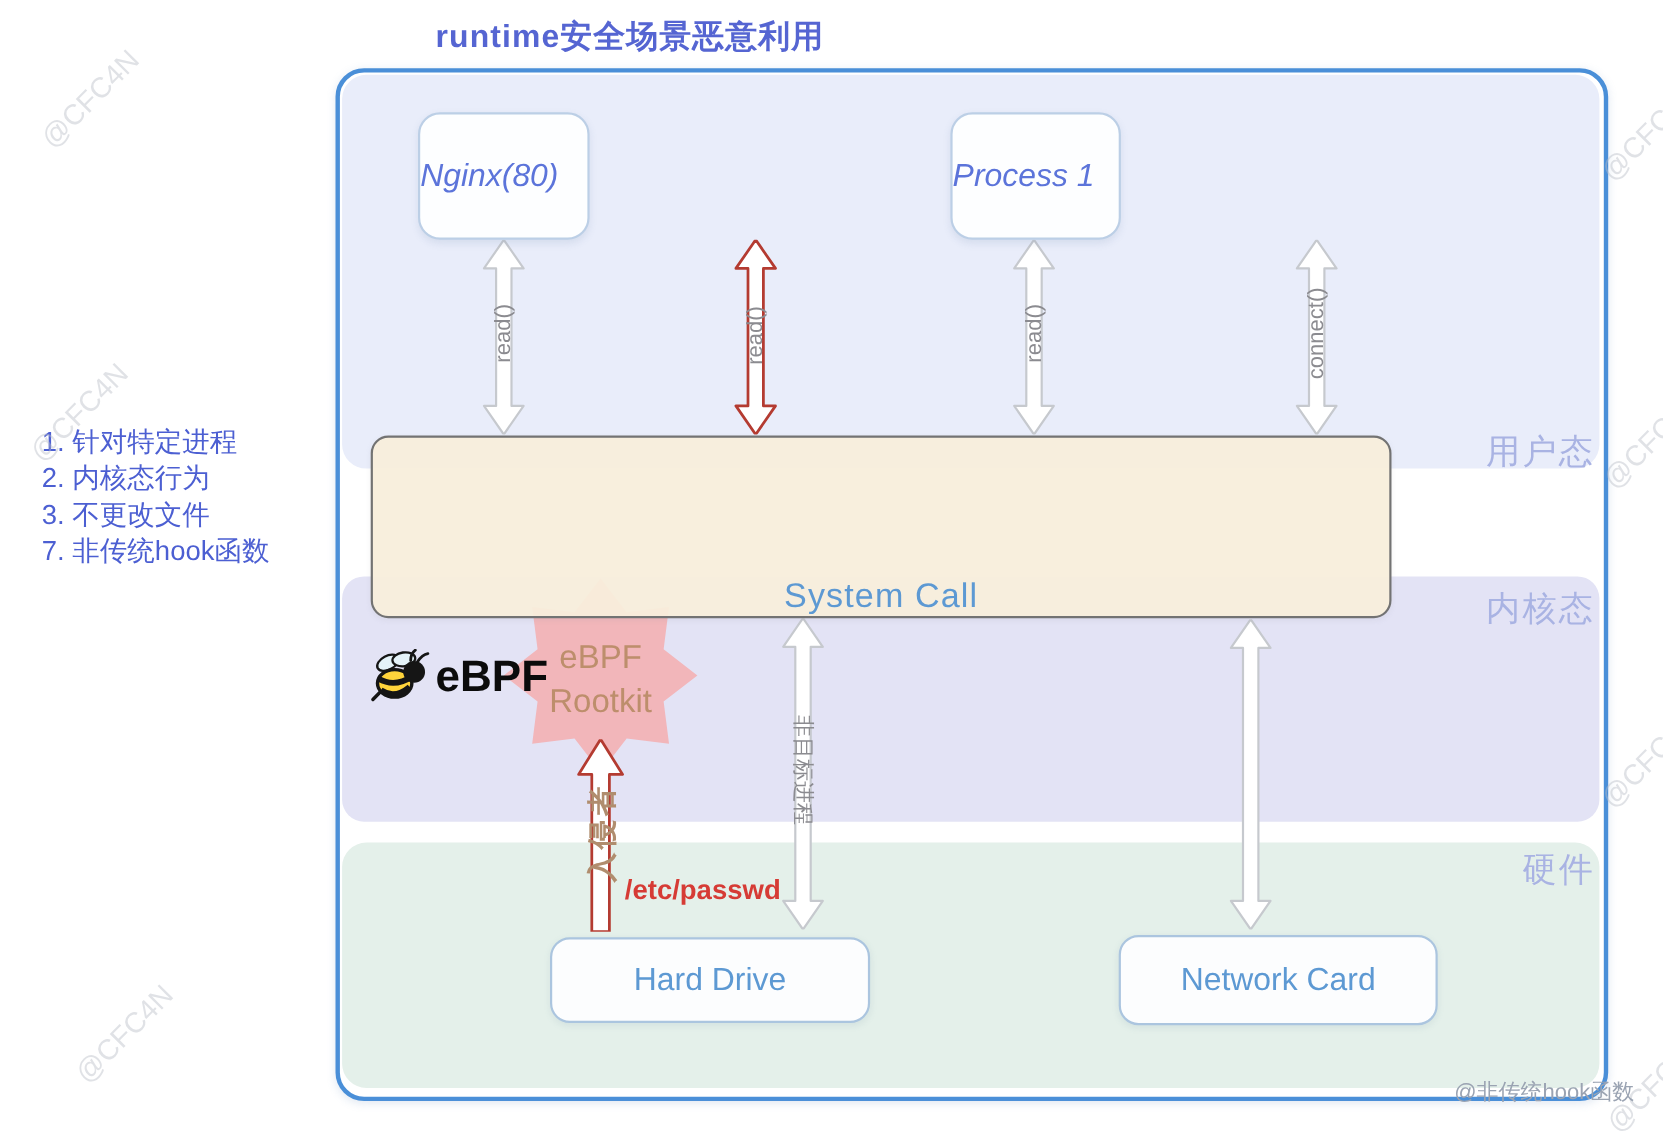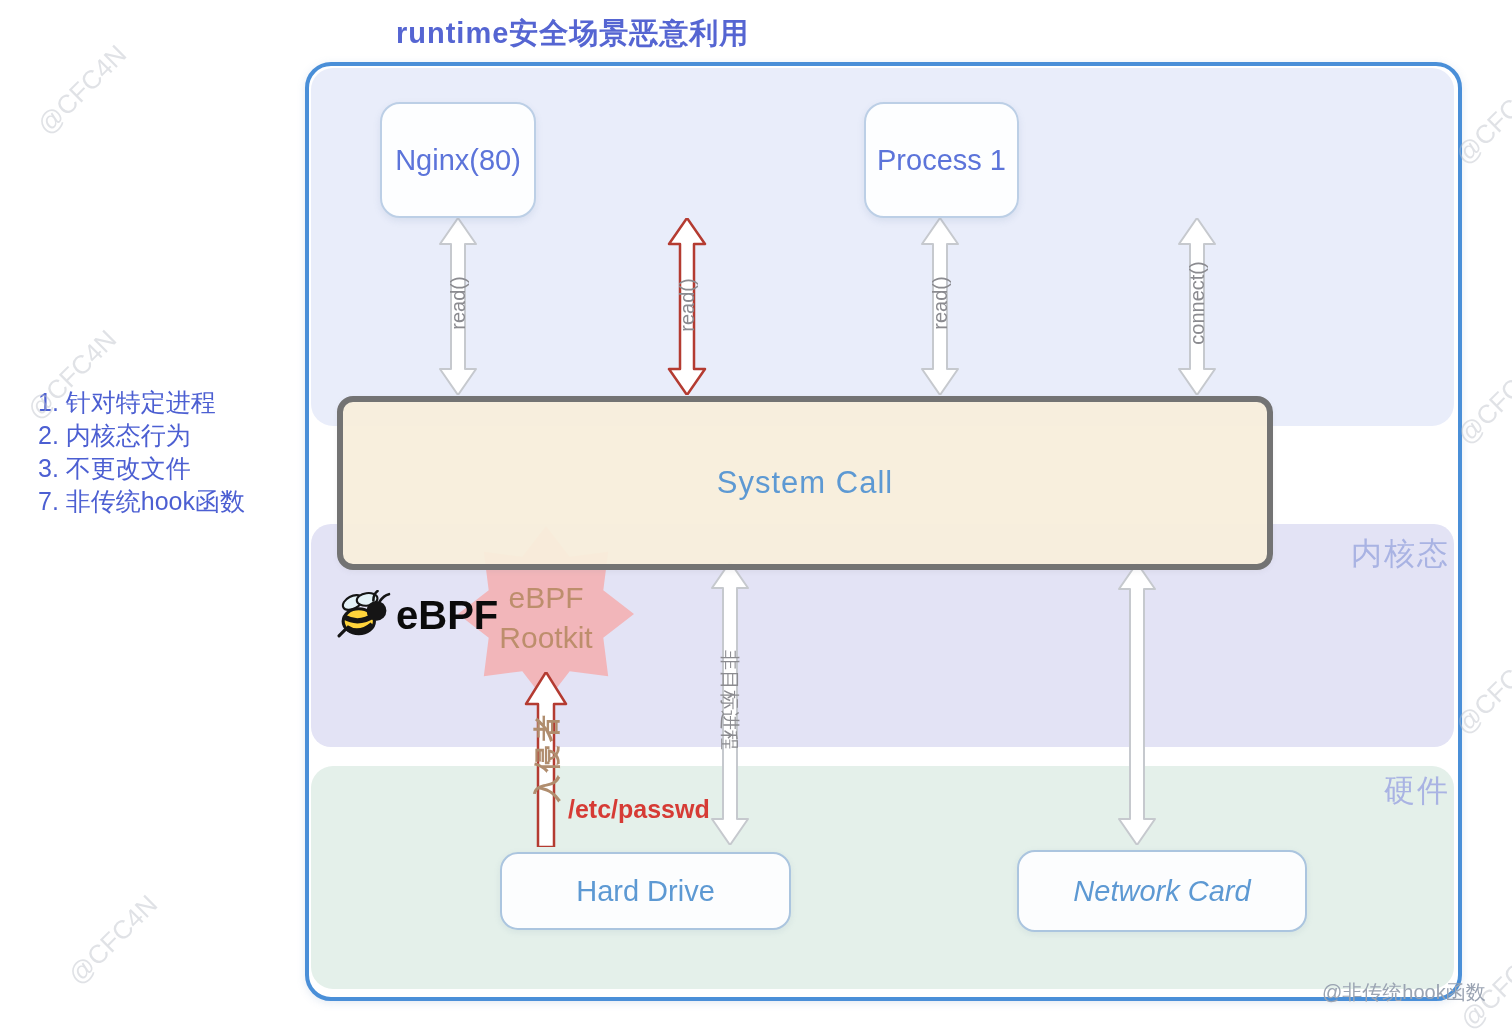--- a/index.html
+++ b/index.html
@@ -29,39 +29,39 @@
     width:170px;text-align:right;font-size:31px;color:#a9b3e3;z-index:3;
     letter-spacing:2px;
   }
   .ll-user{left:1280px;top:390px;}
   .ll-kernel{left:1280px;top:533px;}
   .ll-hw{left:1280px;top:770px;}
 
   .pbox{
     top:102px;height:112px;border-radius:20px;background:#fdfeff;
     border:2px solid #bccfe6;color:#5c74da;font-size:29px;
-    display:flex;align-items:center;justify-content:center;
-    box-shadow:0 3px 7px rgba(120,140,180,0.16);z-index:4;
+    display:flex;align-items:center;justify-content:flex-start;
+    box-shadow:0 3px 7px rgba(120,140,180,0.16);z-index:4;font-style:italic;
   }
   .pbox-nginx{left:380px;width:152px;}
   .pbox-sshd{left:611px;width:151px;}
   .pbox-p1{left:864px;width:151px;}
   .pbox-p2{left:1120px;width:156px;}
 
   .arrow{z-index:3;}
   .vlabel{
     width:140px;height:26px;text-align:center;font-size:20px;color:#8b8b90;
     transform:rotate(-90deg);z-index:4;line-height:26px;
   }
   .vlabel-cw{transform:rotate(90deg);}
 
   .syscall{
     left:337px;top:396px;width:924px;height:162px;border-radius:16px;
-    background:rgba(248,238,219,0.95);border:6px solid #737373;
-    color:#5d99d3;font-size:31px;display:flex;align-items:center;justify-content:center;
+    background:rgba(248,238,219,0.95);border:2px solid #737373;
+    color:#5d99d3;font-size:31px;display:flex;align-items:flex-end;justify-content:center;
     letter-spacing:1px;z-index:4;box-shadow:0 2px 5px rgba(150,150,160,0.10);
   }
 
   .star-svg{left:456px;top:524px;z-index:3;}
   .star-text{
     left:466px;top:578px;width:160px;text-align:center;font-size:30px;
     color:#bd8e6c;line-height:40px;z-index:5;
   }
 
   .ebpf-logo{left:336px;top:590px;display:flex;align-items:center;z-index:5;}
@@ -73,21 +73,21 @@
     transform:rotate(-90deg);z-index:5;line-height:30px;
   }
   .passwd-label{left:568px;top:795px;font-size:25px;font-weight:700;color:#d63b35;z-index:5;}
 
   .hwbox{
     border-radius:18px;background:#fcfdfe;border:2px solid #abc5df;
     color:#5d99d3;font-size:29px;display:flex;align-items:center;justify-content:center;
     z-index:4;box-shadow:0 2px 6px rgba(120,150,170,0.14);text-align:center;
   }
   .hwbox-disk{left:500px;top:852px;width:287px;height:74px;}
-  .hwbox-nic{left:1017px;top:850px;width:286px;height:78px;font-style:italic;}
+  .hwbox-nic{left:1017px;top:850px;width:286px;height:78px;}
 
   .notes{left:38px;top:386px;z-index:5;}
   .note-line{font-size:25px;color:#4c5fd2;line-height:33px;white-space:nowrap;}
 
   .wm{
     font-size:26px;color:rgba(186,190,199,0.45);z-index:6;white-space:nowrap;
     transform:translate(-50%,-50%) rotate(-45deg);
   }
   .wm-community{
     left:1322px;top:979px;font-size:20px;color:#9aa3b2;z-index:10;white-space:nowrap;
@@ -99,20 +99,21 @@
 <div class="page">
 
   <div class="abs title">runtime安全场景恶意利用</div>
 
   <div class="abs container"></div>
 
   <div class="abs band band-user"></div>
   <div class="abs band band-kernel"></div>
   <div class="abs band band-hw"></div>
 
+  <div class="abs layer-label ll-user">用户态</div>
   <div class="abs layer-label ll-hw">硬件</div>
   <div class="abs layer-label ll-kernel">内核态</div>
 
   <div class="abs pbox pbox-nginx">
     <span>Nginx(80)</span>
   </div>
   <div class="abs pbox pbox-p1">
     <span>Process 1</span>
   </div>
 

